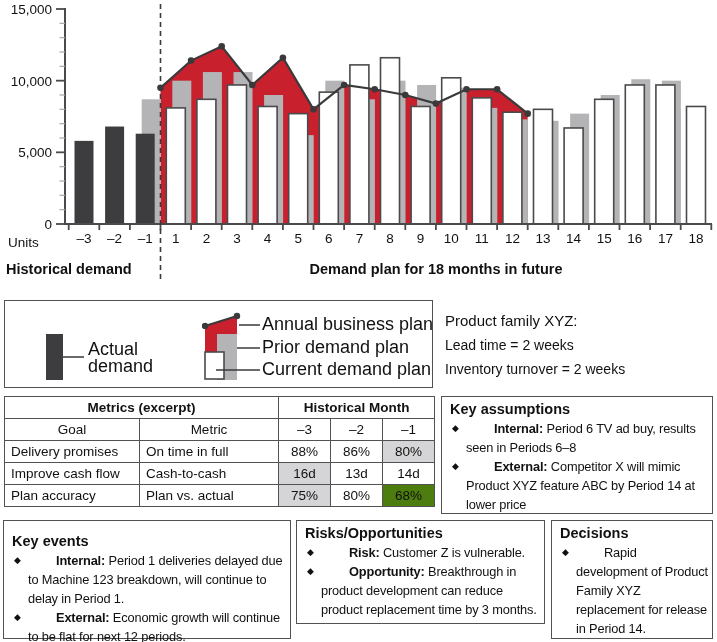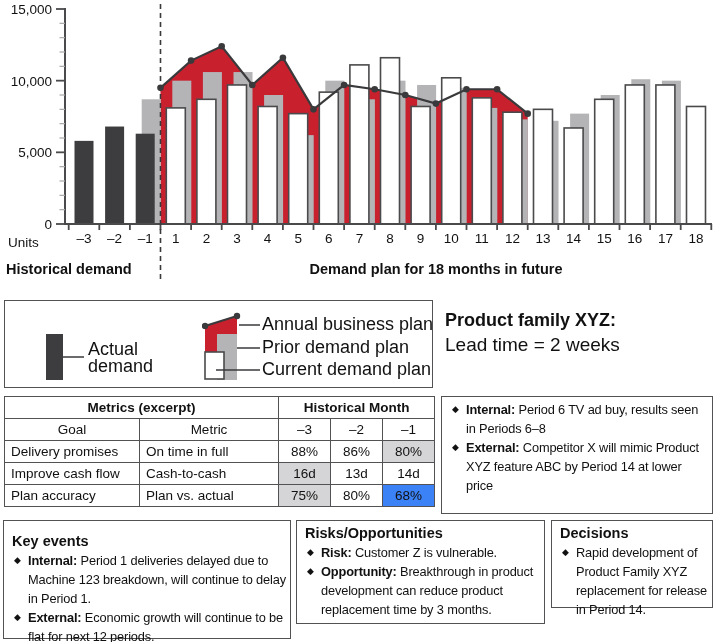--- a/index.html
+++ b/index.html
@@ -4,47 +4,47 @@
 <style>
   html,body{margin:0;padding:0;background:#fff;}
   body{width:717px;height:642px;position:relative;font-family:"Liberation Sans",sans-serif;color:#111;overflow:hidden;}
   svg text{font-family:"Liberation Sans",sans-serif;fill:#111;}
   .abs{position:absolute;}
   .box{position:absolute;border:1.5px solid #525254;background:#fff;box-sizing:border-box;}
   .box-title{font-size:14.5px;font-weight:bold;line-height:19px;}
   .bullets{margin:0;padding:0;list-style:none;font-size:12.8px;line-height:19px;letter-spacing:-0.15px;}
   .bullets li{display:grid;grid-template-columns:16px 1fr;}
   .bullets .dia{font-size:9px;line-height:19px;padding-left:2px;}
-  .bullets b{font-weight:bold;}
+  .bullets b{font-weight:bold;margin-left:28px;}
   
   #key-box{left:4px;top:300px;width:429px;height:88px;}
   #key-title{left:14px;top:306px;font-size:14.5px;font-weight:bold;}
   .legend-label{position:absolute;font-size:18px;line-height:17px;}
   #legend-actual-label{left:88px;top:341px;width:70px;}
   #legend-label-abp{left:262px;top:316px;}
   #legend-label-prior{left:262px;top:339px;}
   #legend-label-current{left:262px;top:361px;}
   #actual-swatch{left:46px;top:334px;}
   #composite-swatch{left:202px;top:306px;}
   
   #product-info{left:445px;top:308px;width:260px;}
-  #product-info .t{font-size:18px;font-weight:bold;line-height:25px;}
-  #product-info .l{font-size:19px;line-height:24px;}
+  #product-info .t{font-size:15px;font-weight:normal;line-height:25px;}
+  #product-info .l{font-size:14px;line-height:24px;}
   
   #metrics-table{position:absolute;left:4px;top:396px;width:430px;border-collapse:collapse;table-layout:fixed;font-size:13.5px;}
   #metrics-table th,#metrics-table td{border:1.5px solid #525254;height:21px;padding:0 0;text-align:center;font-weight:normal;margin-top:44px;}
   #metrics-table .grp th{font-weight:bold;}
   #metrics-table td.lft{text-align:left;padding-left:6px;}
   .shade-light{background:#d5d5d7;}
-  .shade-dark{background:#3b82f6;}
+  .shade-dark{background:#4d7c0f;}
   
   #assumptions-box{left:441px;top:396px;width:272px;height:118px;padding:3px 4px 0 8px;}
   #events-box{left:3px;top:520px;width:288px;height:119px;padding:11px 4px 0 8px;}
   #risks-box{left:296px;top:520px;width:249px;height:104px;padding:3px 4px 0 8px;}
-  #decisions-box{left:551px;top:520px;width:162px;height:88px;padding:3px 4px 0 8px;}
+  #decisions-box{left:551px;top:520px;width:162px;height:119px;padding:3px 4px 0 8px;}
 </style>
 </head>
 <body>
 
 <svg id="chart-svg" class="abs" style="left:0;top:0" width="717" height="296" viewBox="0 0 717 296">
     <g>
       <polygon points="160.5,87.83333333333334 191.1,60.599999999999994 221.7,46.26666666666668 252.3,84.96666666666667 282.9,57.73333333333332 313.5,109.33333333333333 344.1,84.96666666666667 374.70000000000005,89.26666666666668 405.3,95 435.90000000000003,103.6 466.5,89.26666666666668 497.1,89.26666666666668 527.7,113.63333333333334 527.7,224 160.5,224" fill="#c9202e"></polygon>
     </g>
     <g>
       <rect x="141.7" y="99.3" width="19" height="124.7" fill="#b4b4b6"></rect>
@@ -206,20 +206,21 @@
   <line x1="35" y1="42" x2="58" y2="42" stroke="#3a3a3c" stroke-width="1.5"></line>
   <line x1="14" y1="64" x2="58" y2="64" stroke="#3a3a3c" stroke-width="1.5"></line>
 </svg>
 <div class="legend-label abs" id="legend-label-abp">Annual business plan</div>
 <div class="legend-label abs" id="legend-label-prior">Prior demand plan</div>
 <div class="legend-label abs" id="legend-label-current">Current demand plan</div>
 
 <div id="product-info" class="abs">
   <div class="t">Product family XYZ:</div>
   <div class="l">Lead time = 2 weeks</div>
+  <div class="l">Inventory turnover = 2 weeks</div>
 </div>
 
 <table id="metrics-table">
   <colgroup>
       <col style="width:135px">
       <col style="width:139px">
       <col style="width:52px">
       <col style="width:52px">
       <col style="width:52px">
     </colgroup>
@@ -253,20 +254,21 @@
     <td class="lft">Plan accuracy</td>
     <td class="lft">Plan vs. actual</td>
     <td class="shade-light">75%</td>
     <td>80%</td>
     <td class="shade-dark">68%</td>
   </tr>
 </tbody>
   </table>
 
 <div id="assumptions-box" class="box">
+  <div class="box-title">Key assumptions</div>
   <ul class="bullets">
     <li>
         <span class="dia">◆</span>
         <span><b>Internal:</b> <span>Period 6 TV ad buy, results seen in Periods 6–8</span></span>
       </li>
     <li>
         <span class="dia">◆</span>
         <span><b>External:</b> <span>Competitor X will mimic Product XYZ feature ABC by Period 14 at lower price</span></span>
       </li>
   </ul>

